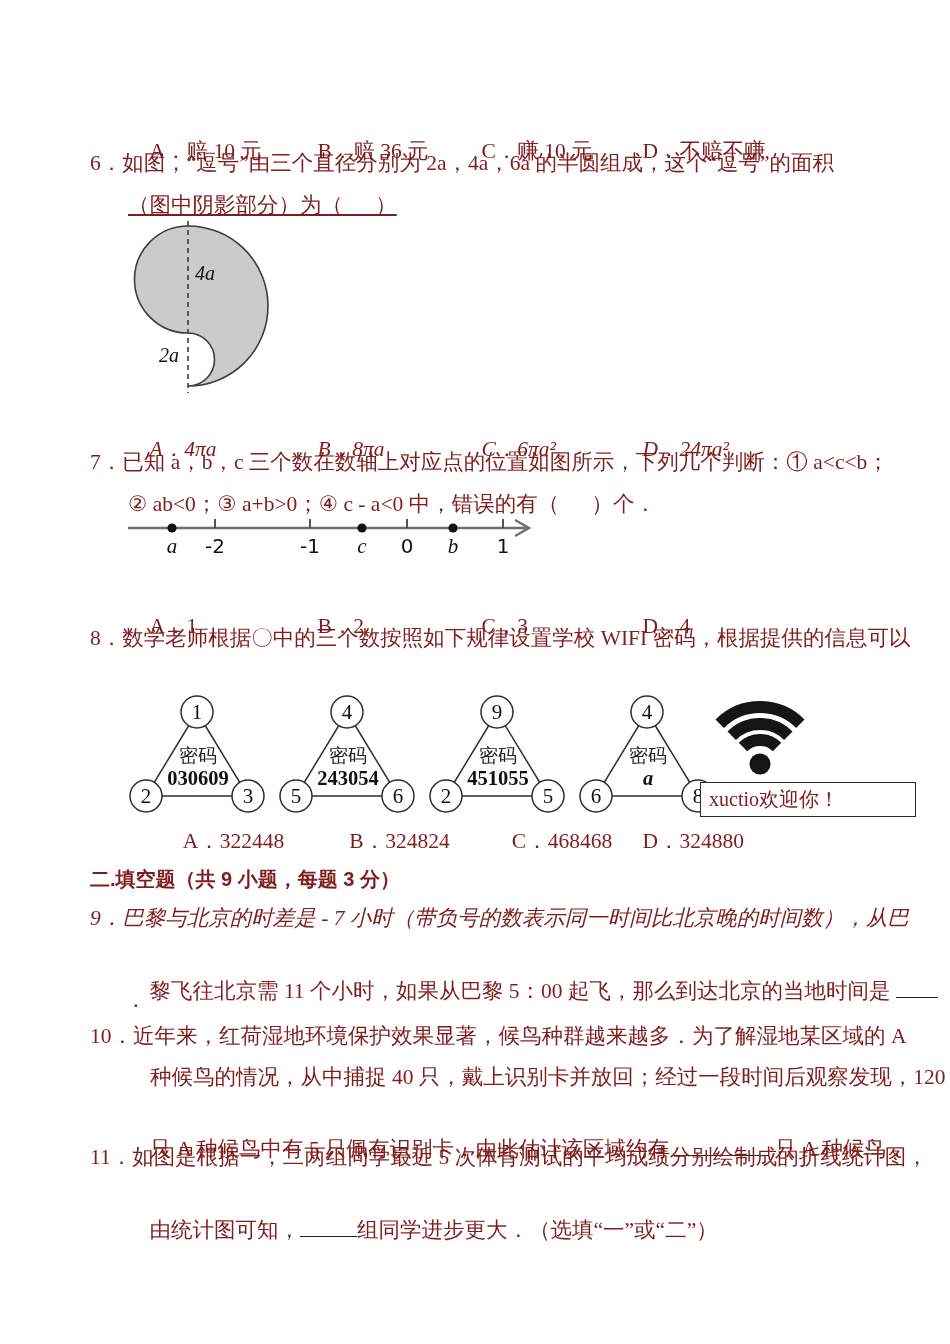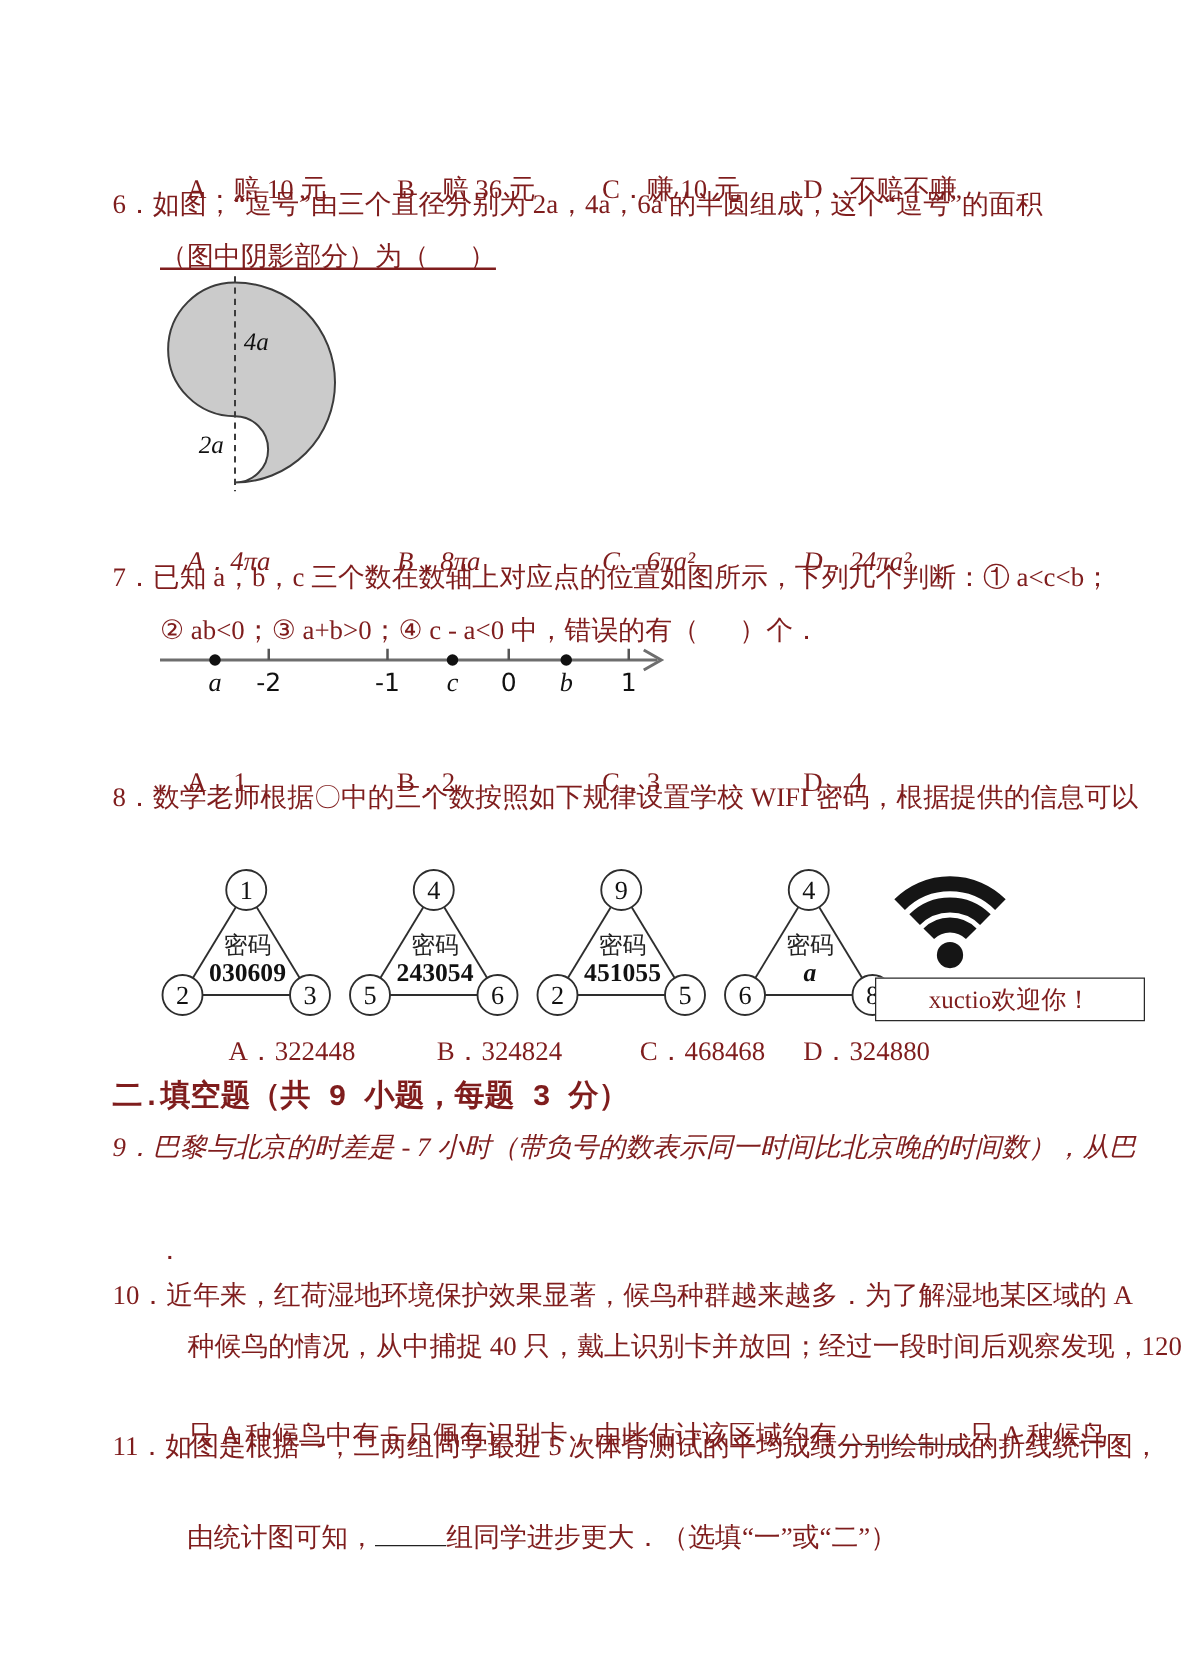--- a/index.html
+++ b/index.html
@@ -1,35 +1,35 @@
 <!DOCTYPE html>
 <html><head>
 <meta charset="utf-8">
 <style>
   html,body{margin:0;padding:0;background:#fff;}
   .page{position:relative;width:950px;height:1344px;background:#ffffff;
         font-family:"Liberation Serif","DejaVu Serif",serif;color:#7f1d1d;overflow:hidden;}
   .line{position:absolute;font-size:21.5px;line-height:30px;white-space:pre;}
   .opts span{display:inline-block;}
   .w1{width:168px}.w2{width:164px}.w3{width:161px}
-  .hdr{font-weight:700;font-size:24px;font-family:Liberation Mono, monospace;}
+  .hdr{font-weight:700;font-size:20px;font-family:Liberation Sans, sans-serif;}
   .blank{display:inline-block;border-bottom:1.7px solid #222;height:1.05em;vertical-align:baseline;}
   .b40{width:42px}.b95{width:95px}.b55{width:57px}
   svg.fig{position:absolute;}
   .fig-label{font-style:italic;font-size:20px;fill:#111;font-family:"Liberation Serif",serif;}
   .nl-num{font-size:20px;fill:#111;text-anchor:middle;font-family:"DejaVu Sans","Liberation Sans",sans-serif;}
   .nl-var{font-size:21px;fill:#111;text-anchor:middle;font-style:italic;font-family:"Liberation Serif",serif;}
   .tri-num{font-size:21px;fill:#111;text-anchor:middle;font-family:"Liberation Serif",serif;}
   .tri-label{font-size:19px;fill:#222;text-anchor:middle;}
   .tri-code{font-size:20.5px;fill:#111;text-anchor:middle;font-weight:600;font-family:"Liberation Serif",serif;}
   .it{font-style:italic;}
   .fig8{position:absolute;left:128px;top:692px;width:800px;height:134px;}
   .fig8 svg{position:absolute;top:0;}
   .wifi-box{position:absolute;left:572px;top:90px;width:198px;border:1.7px solid #2a2a2a;
-            text-align:center;font-size:20px;padding:3px 8px;white-space:nowrap;background:#fff;}
+            font-size:20px;padding:3px 8px;white-space:nowrap;background:#fff;}
 </style>
 </head>
 <body>
 
 <div class="page">
 
   <div class="line opts" style="left:128px;top:106px;">
     <span class="w1">A．赔 10 元</span><span class="w2">B．赔 36 元</span><span class="w3">C．赚 10 元</span><span>D．不赔不赚</span>
   </div>
 
@@ -144,20 +144,23 @@
     </div>
   </div>
 
   <div class="line opts" style="left:128px;top:796px;text-align:center;">
     <span class="w1">A．322448</span><span class="w2">B．324824</span><span class="w3">C．468468</span><span>D．324880</span>
   </div>
 
   <div class="line hdr" style="left:90px;top:864px;">二.填空题（共 9 小题，每题 3 分）</div>
 
   <div class="line" style="left:90px;top:903px;font-style:italic;">9．巴黎与北京的时差是 - 7 小时（带负号的数表示同一时间比北京晚的时间数），从巴</div>
+  <div class="line" style="left:128px;top:944px;">
+    <span>黎飞往北京需 11 个小时，如果从巴黎 5：00 起飞，那么到达北京的当地时间是 </span><span class="blank b40"></span>
+  </div>
   <div class="line" style="left:125px;top:985px;">．</div>
 
   <div class="line" style="left:90px;top:1021px;">10．近年来，红荷湿地环境保护效果显著，候鸟种群越来越多．为了解湿地某区域的 A</div>
   <div class="line" style="left:140px;top:1062px;margin-left:10px;">种候鸟的情况，从中捕捉 40 只，戴上识别卡并放回；经过一段时间后观察发现，120</div>
   <div class="line" style="left:128px;top:1102px;">
     <span>只 A 种候鸟中有 5 只佩有识别卡，由此估计该区域约有 </span><span class="blank b95"></span><span> 只 A 种候鸟．</span>
   </div>
 
   <div class="line" style="left:90px;top:1142px;">11．如图是根据一，二两组同学最近 5 次体育测试的平均成绩分别绘制成的折线统计图，</div>
   <div class="line" style="left:128px;top:1183px;font-family:Liberation Serif, serif;">

